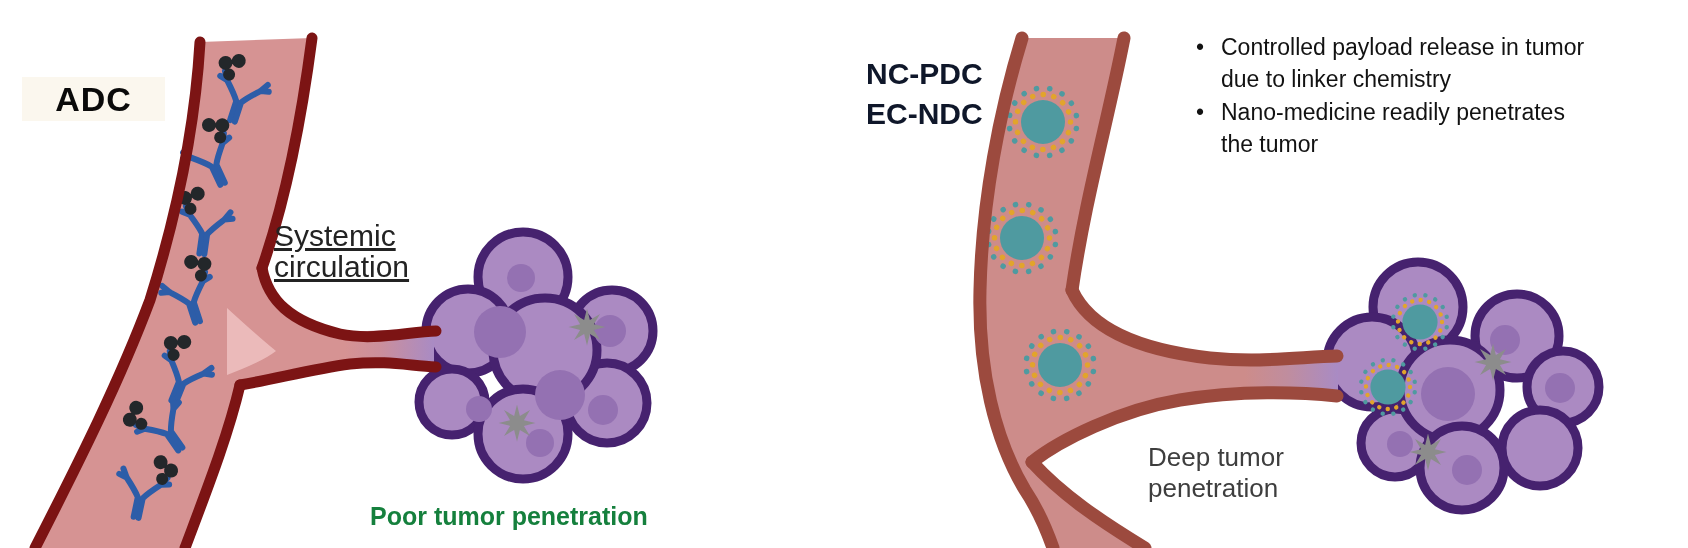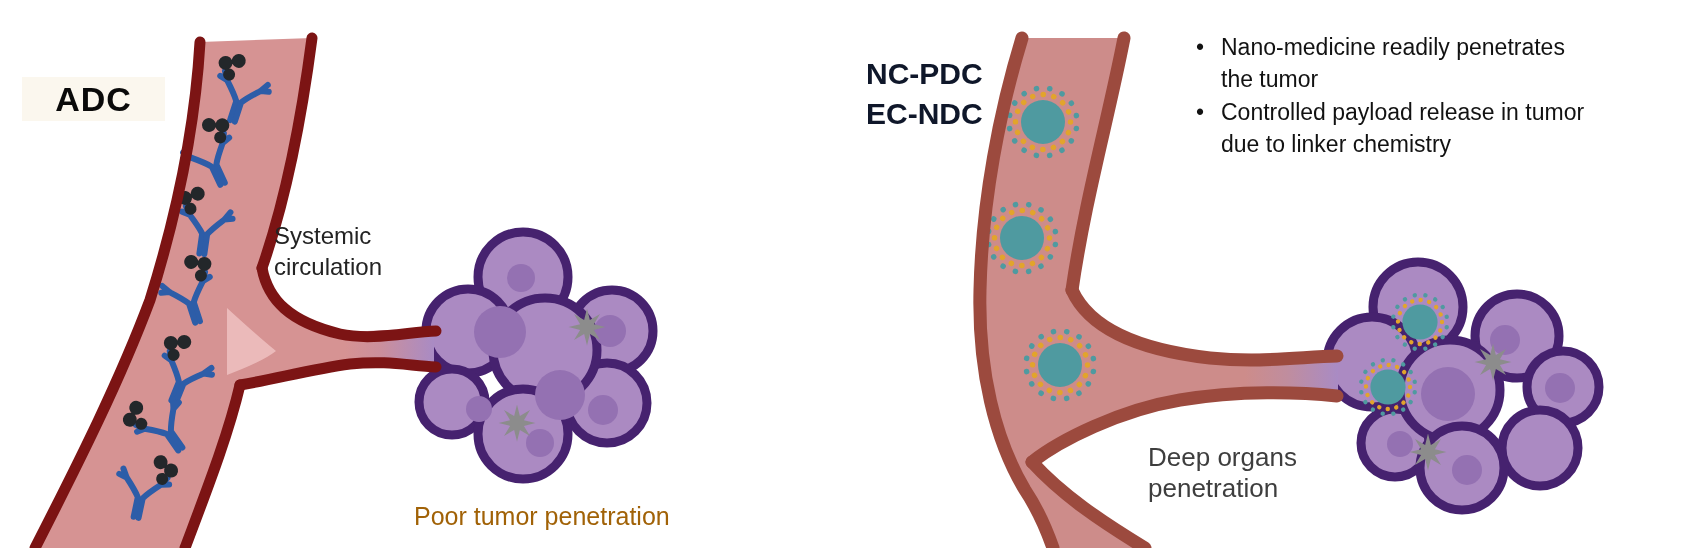--- a/index.html
+++ b/index.html
@@ -39,22 +39,22 @@
   .nc-label{
     left:866px;top:54px;font-size:30px;font-weight:800;
     line-height:40px;white-space:pre-line;color:#0f172a;
   }
   .bullets{font-size:23px;line-height:32.4px;color:#121212;}
   .bullets ul{margin:0;padding:0;list-style:none;}
   .bullets li{position:relative;padding-left:27px;white-space:pre-line;}
   .bullets li::before{content:"\2022";position:absolute;left:2px;top:0;}
   .bullets-left{left:368px;top:10px;}
   .bullets-right{left:1194px;top:31px;}
-  .sys-label{left:274px;top:220px;font-size:24px;line-height:31px;white-space:pre-line;color:#232323;}
-  .poor-cap{left:414px;top:502px;font-size:25px;color:#a16207;white-space:pre-line;}
+  .sys-label{left:274px;top:220px;font-size:30px;line-height:31px;white-space:pre-line;color:#232323;text-decoration:underline;}
+  .poor-cap{left:370px;top:502px;font-size:25px;color:#15803d;white-space:pre-line;font-weight:bold;}
   .deep-cap{left:1148px;top:442px;font-size:26px;line-height:31px;white-space:pre-line;color:var(--text-gray);}
 </style>
 </head>
 <body>
 
 <div class="canvas">
 
   <svg class="art" viewBox="0 0 1688 548" aria-hidden="true">
     <defs>
       <linearGradient id="capL" x1="0" y1="0" x2="1" y2="0">
@@ -204,23 +204,23 @@
   <div class="txt sys-label">Systemic
 circulation</div>
 
   <div class="txt poor-cap">Poor tumor penetration</div>
 
   <div class="txt nc-label">NC-PDC
 EC-NDC</div>
 
   <div class="txt bullets bullets-right">
     <ul>
+      <li>Controlled payload release in tumor
+due to linker chemistry</li>
       <li>Nano-medicine readily penetrates
 the tumor</li>
-      <li>Controlled payload release in tumor
-due to linker chemistry</li>
     </ul>
   </div>
 
-  <div class="txt deep-cap">Deep organs
+  <div class="txt deep-cap">Deep tumor
 penetration</div>
 
 </div>
 
 </body></html>

